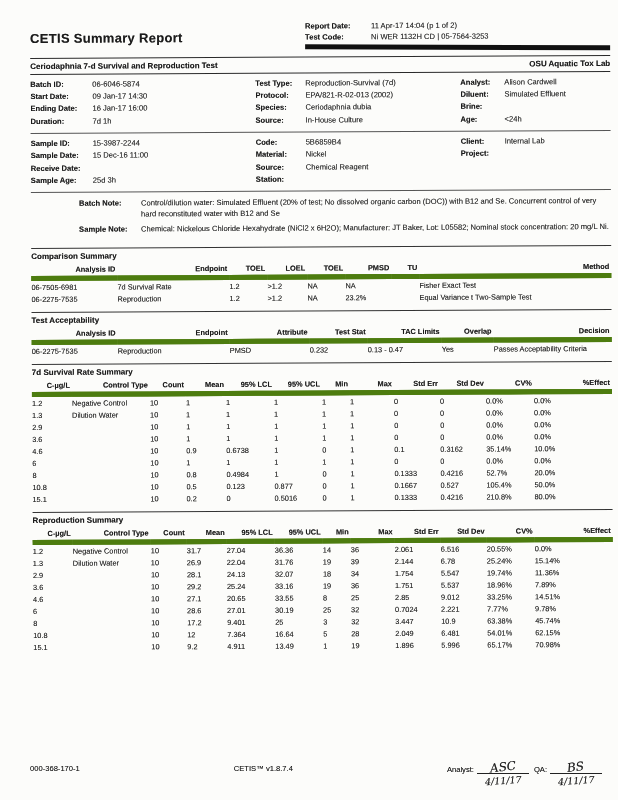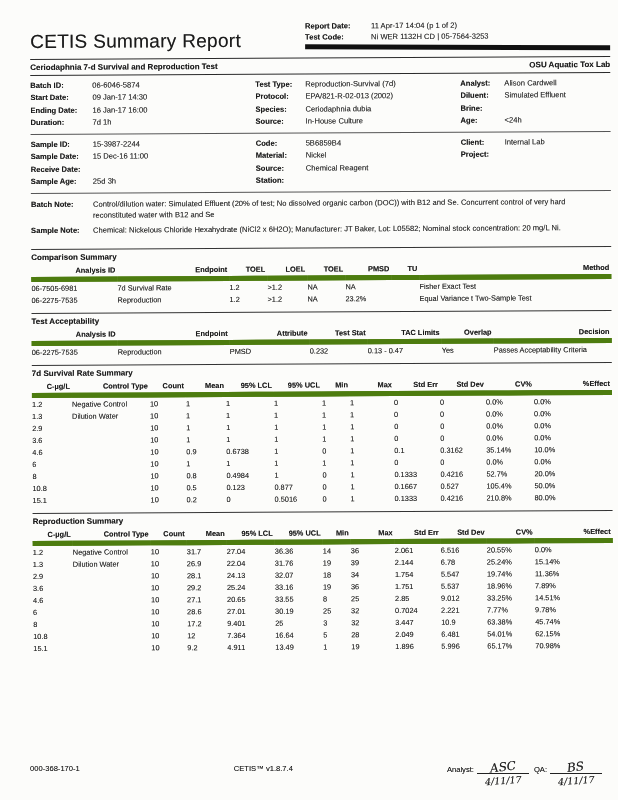--- a/index.html
+++ b/index.html
@@ -11,21 +11,21 @@
     font-family: "Liberation Sans", sans-serif;
     color: #1b1b1b;
     text-shadow: 0 0 0.3px rgba(50,50,50,0.55);
   }
   .inner {
     position: absolute; left: 30px; right: 8px; top: 22px;
     transform: rotate(-0.3deg); transform-origin: top left;
   }
   
   .report-header { display: flex; justify-content: space-between; align-items: flex-start; }
-  .title { font-size: 19px; font-weight: 400; padding-top: 9px; letter-spacing: 0.3px; }
+  .title { font-size: 13px; font-weight: 700; padding-top: 9px; letter-spacing: 0.3px; }
   .header-meta { width: 305px; font-size: 7.6px; line-height: 1.5; }
   .meta-row { display: flex; }
   .mlbl { flex: 0 0 66px; font-weight: 700; }
   .mval { flex: 1; color: #2c2c2c; }
   .scan-bar { height: 5px; background: #111; margin-top: 2px; transform: rotate(0.45deg); }
   
   .section-bar {
     margin-top: 6px; border-top: 1px solid #2a2a2a; border-bottom: 1px solid #2a2a2a;
     display: flex; justify-content: space-between;
     font-size: 8px; font-weight: 700; padding: 3px 0;
@@ -36,21 +36,21 @@
     font-size: 7.6px; padding: 4px 0 5px; border-bottom: 1px solid #555;
   }
   .kv { display: flex; line-height: 1.62; }
   .kv .lbl { font-weight: 700; flex: 0 0 62px; }
   .kv .val { color: #2c2c2c; }
   .c2 .kv .lbl { flex-basis: 50px; }
   .c3 .kv .lbl { flex-basis: 44px; }
   
   .notes { font-size: 7.6px; padding: 5px 0 2px; }
   .note-row { display: flex; line-height: 1.45; margin-bottom: 4px; }
-  .note-row .lbl { flex: 0 0 62px; font-weight: 700; }
+  .note-row .lbl { flex: 0 0 62px; font-weight: 700; margin-left: 48px; }
   .note-row .txt { flex: 1; color: #2c2c2c; }
   
   .section { margin-top: 7px; }
   .section-title { font-size: 8px; font-weight: 700; border-top: 1px solid #333; padding: 3px 0; }
   table { width: 100%; border-collapse: collapse; table-layout: fixed; font-size: 7.4px; }
   th { text-align: right; font-weight: 700; border-bottom: 5px solid #4d7c0f; padding: 1px 2px 2px 0; white-space: nowrap; overflow: hidden; }
   td { padding: 1.5px 2px; padding-left: 0; white-space: nowrap; overflow: hidden; color: #262626; }
   
   .footer {
     position: absolute; left: 30px; right: 16px; bottom: 14px;

